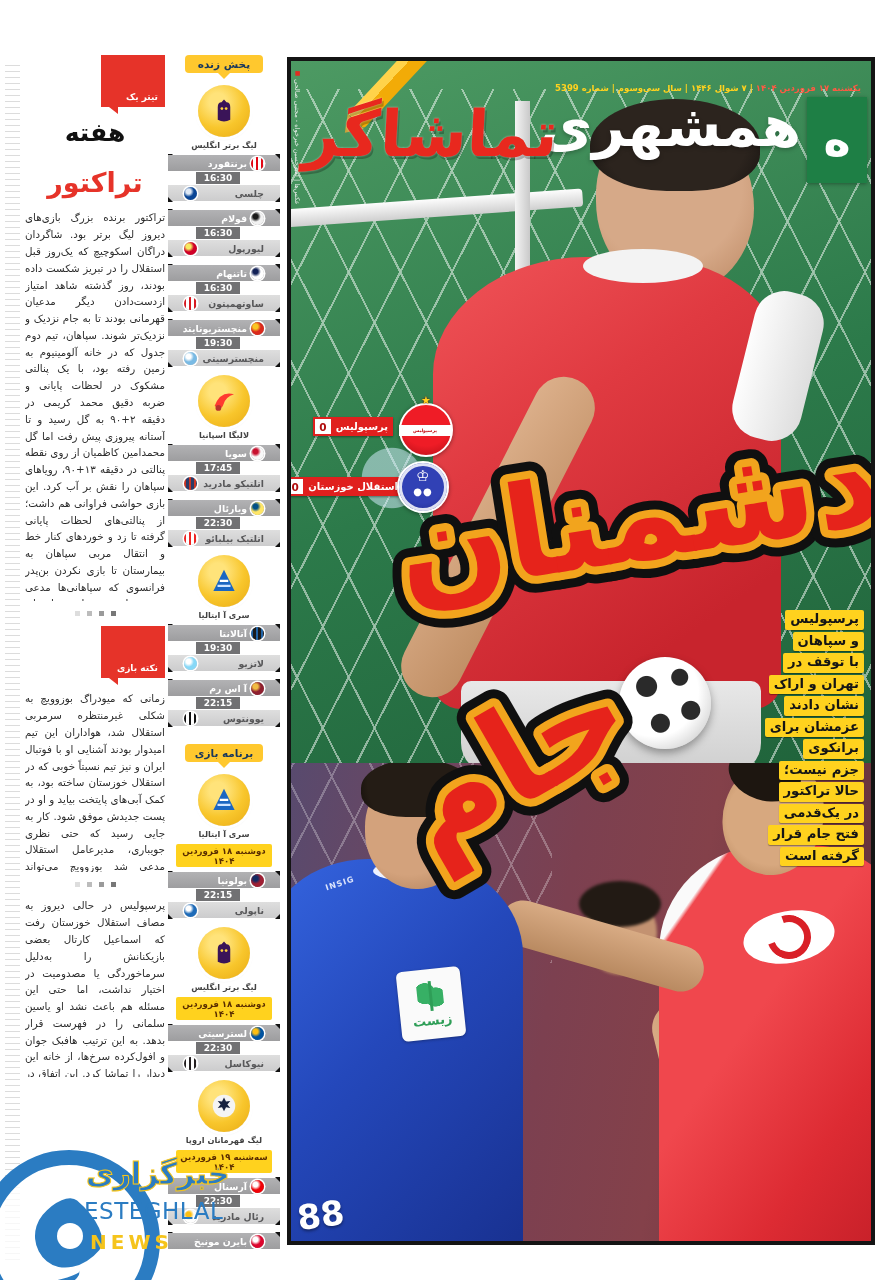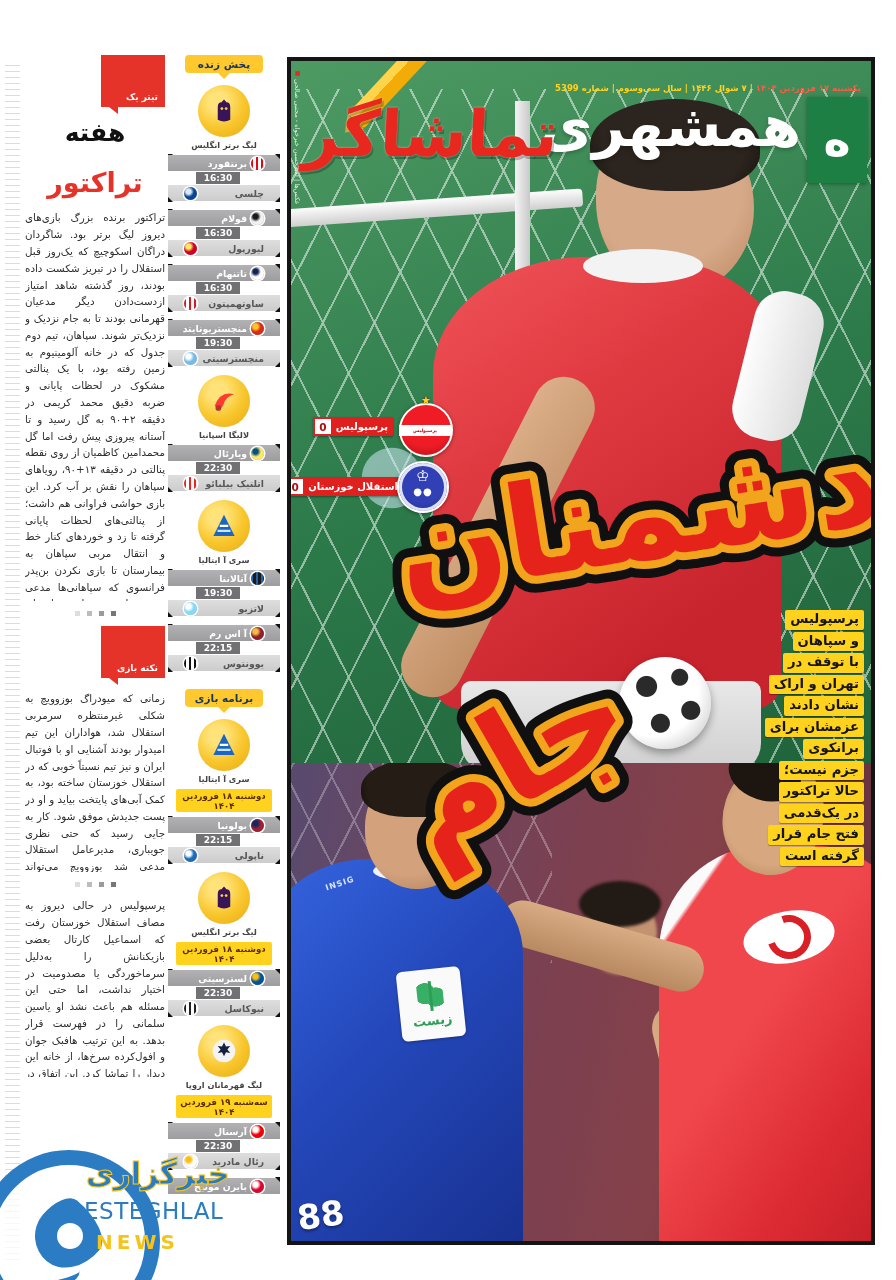--- a/index.html
+++ b/index.html
@@ -210,21 +210,21 @@
     border:15px solid #2b7cc2; background:rgba(255,255,255,.78); }
   .wm-ball::before { content:""; position:absolute; left:42px; top:38px; width:66px; height:66px;
     background:#2b7cc2; border-radius:26% 74% 50% 50% / 50% 36% 64% 50%; transform:rotate(40deg); }
   .wm-ball::after { content:""; position:absolute; left:64px; top:58px; width:26px; height:26px;
     background:#fff; border-radius:50%; }
   .wm-crest1 { position:absolute; left:12px; top:118px; width:90px; height:34px; border-radius:50%;
     border-bottom:10px solid #2b7cc2; transform:rotate(-8deg); }
   .wm-fa { position:absolute; left:108px; top:14px; color:#2b7cc2; font-size:30px; font-weight:bold;
     direction:rtl; -webkit-text-stroke:1px #f5c41c; text-shadow:0 0 1px #f5c41c; }
   .wm-en1 { position:absolute; left:106px; top:56px; color:#2b7cc2; font-size:23px; font-weight:normal; letter-spacing:.5px; }
-  .wm-en2 { position:absolute; left:118px; top:88px; color:#f5c41c; font-size:20px; font-weight:bold; letter-spacing:4px; }
+  .wm-en2 { position:absolute; left:112px; top:88px; color:#f5c41c; font-size:20px; font-weight:bold; letter-spacing:4px; }
 </style>
 </head>
 <body>
 
 <div class="page">
 
   <div class="ruled"></div>
 
   <div class="left-col">
     <div class="tagbox">
@@ -306,20 +306,31 @@
           <span class="tlogo" style="background: radial-gradient(circle at 35% 35%, rgb(255, 255, 255) 0px, rgb(255, 255, 255) 20%, rgb(121, 186, 228) 45%);"></span>
         </div>
       </div>
       <div class="lg-badge">
         <svg viewBox="0 0 24 24">
           <path d="M4.5 16Q9 3.5 20 6.5q-6.5 2-8.3 7.8Q10 20 4.5 16z" fill="#ff3a30"></path>
           <circle cx="7.5" cy="17.5" r="2.3" fill="#b8332d"></circle>
         </svg>
       </div>
       <div class="lg-name">لالیگا اسپانیا</div>
+      <div class="match">
+        <div class="bar tbar">
+          <span class="tlogo" style="background: radial-gradient(circle at 35% 35%, rgb(200, 16, 46) 0px, rgb(200, 16, 46) 20%, rgb(248, 248, 248) 45%);"></span>
+          <span class="tname">سویا</span>
+        </div>
+        <div class="tbox">17:45</div>
+        <div class="bar bbar">
+          <span class="tname">اتلتیکو مادرید</span>
+          <span class="tlogo" style="background: repeating-linear-gradient(90deg, rgb(203, 53, 36) 0px, rgb(203, 53, 36) 2.5px, rgb(43, 58, 103) 2.5px, rgb(43, 58, 103) 5px);"></span>
+        </div>
+      </div>
       <div class="match">
         <div class="bar tbar">
           <span class="tlogo" style="background: radial-gradient(circle at 35% 35%, rgb(0, 81, 135) 0px, rgb(0, 81, 135) 20%, rgb(255, 230, 103) 45%);"></span>
           <span class="tname">ویارئال</span>
         </div>
         <div class="tbox">22:30</div>
         <div class="bar bbar">
           <span class="tname">اتلتیک بیلبائو</span>
           <span class="tlogo" style="background: repeating-linear-gradient(90deg, rgb(238, 37, 35) 0px, rgb(238, 37, 35) 2.5px, rgb(255, 255, 255) 2.5px, rgb(255, 255, 255) 5px);"></span>
         </div>

